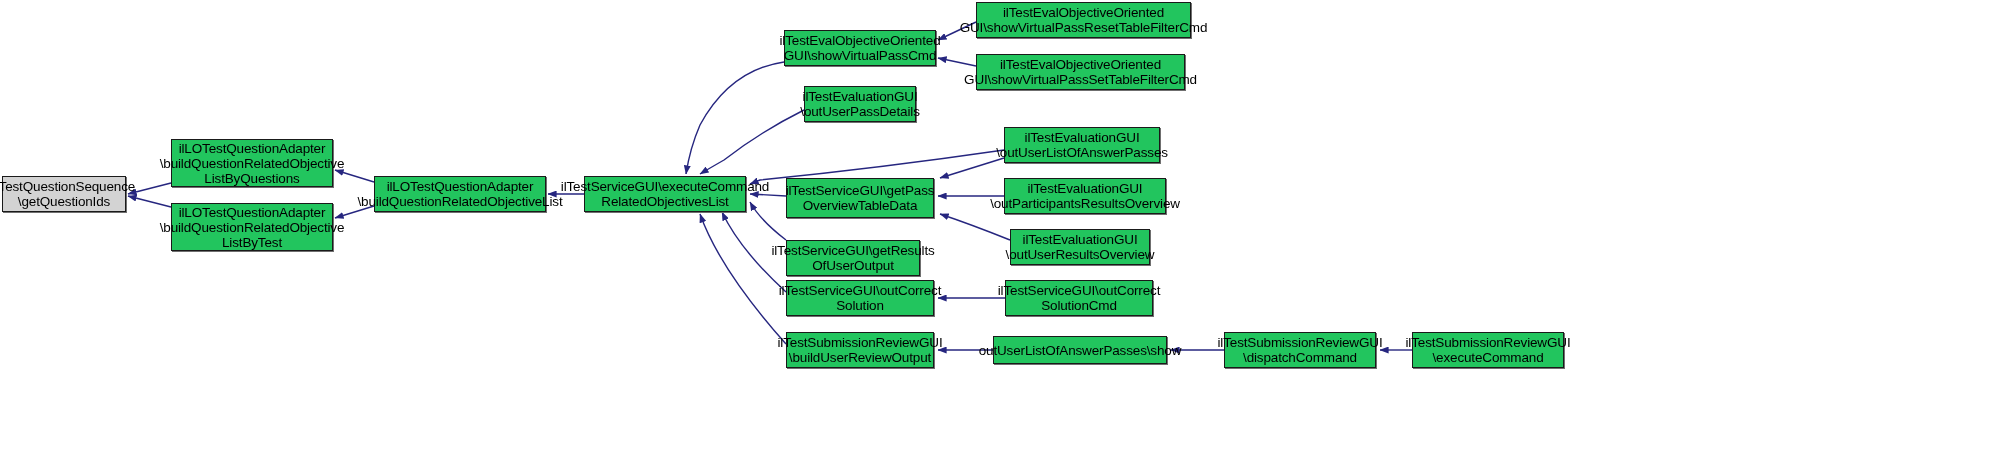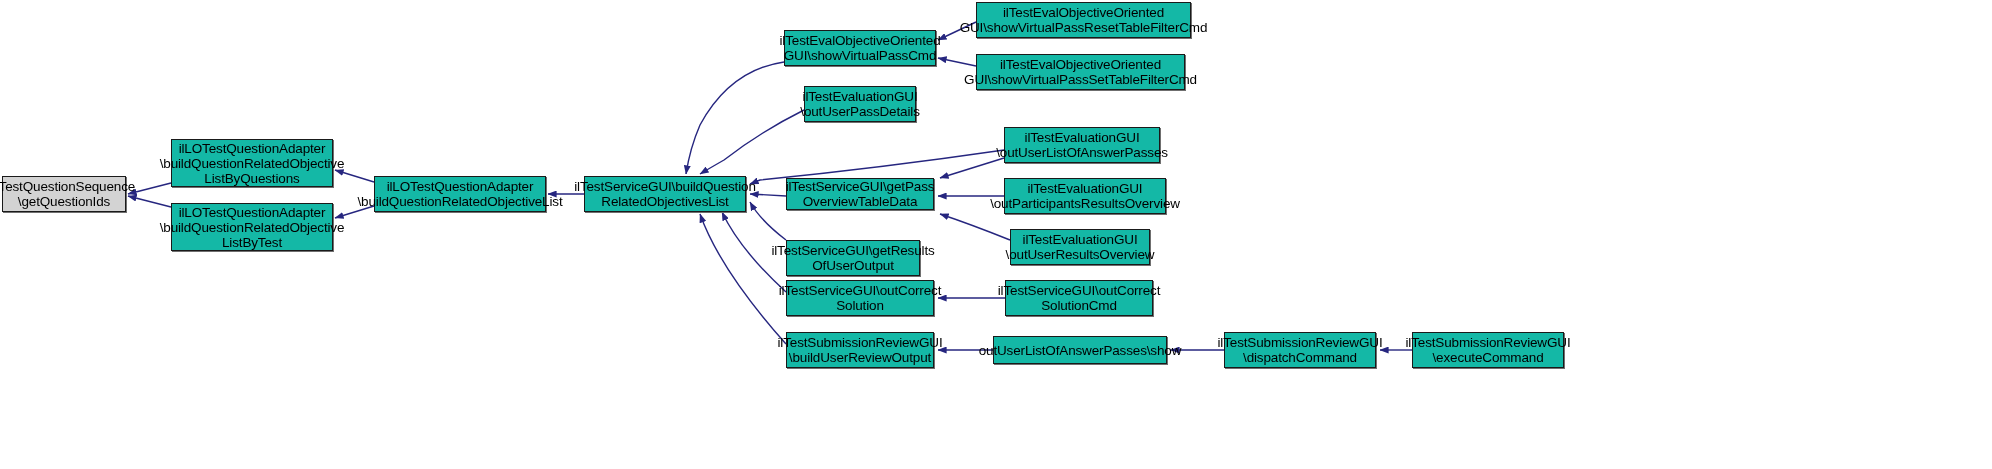--- a/index.html
+++ b/index.html
@@ -20,21 +20,21 @@
     left: 0;
     top: 0;
     width: 1992px;
     height: 469px;
     pointer-events: none;
   }
   .node {
     position: absolute;
     box-sizing: border-box;
     border: 1px solid #1a1a1a;
-    background: #14b8a6;
+    background: #22c55e;
     color: #000000;
     display: flex;
     align-items: center;
     justify-content: center;
     text-align: center;
     font-size: 13.5px;
     line-height: 15px;
     letter-spacing: -0.15px;
     white-space: pre-line;
     padding: 1px 3px;
@@ -83,33 +83,33 @@
       <div class="node current" style="left: 2px; top: 176px; width: 124px; height: 36px;">ilTestQuestionSequence
 \getQuestionIds</div>
       <div class="node" style="left: 171px; top: 139px; width: 162px; height: 48px;">ilLOTestQuestionAdapter
 \buildQuestionRelatedObjective
 ListByQuestions</div>
       <div class="node" style="left: 171px; top: 203px; width: 162px; height: 48px;">ilLOTestQuestionAdapter
 \buildQuestionRelatedObjective
 ListByTest</div>
       <div class="node" style="left: 374px; top: 176px; width: 172px; height: 36px;">ilLOTestQuestionAdapter
 \buildQuestionRelatedObjectiveList</div>
-      <div class="node" style="left: 584px; top: 176px; width: 162px; height: 36px;">ilTestServiceGUI\buildQuestion
+      <div class="node" style="left: 584px; top: 176px; width: 162px; height: 36px;">ilTestServiceGUI\executeCommand
 RelatedObjectivesList</div>
       <div class="node" style="left: 784px; top: 30px; width: 152px; height: 36px;">ilTestEvalObjectiveOriented
 GUI\showVirtualPassCmd</div>
       <div class="node" style="left: 976px; top: 2px; width: 215px; height: 36px;">ilTestEvalObjectiveOriented
 GUI\showVirtualPassResetTableFilterCmd</div>
       <div class="node" style="left: 976px; top: 54px; width: 209px; height: 36px;">ilTestEvalObjectiveOriented
 GUI\showVirtualPassSetTableFilterCmd</div>
       <div class="node" style="left: 804px; top: 86px; width: 112px; height: 36px;">ilTestEvaluationGUI
 \outUserPassDetails</div>
       <div class="node" style="left: 1004px; top: 127px; width: 156px; height: 36px;">ilTestEvaluationGUI
 \outUserListOfAnswerPasses</div>
-      <div class="node" style="left: 786px; top: 178px; width: 148px; height: 32px;">ilTestServiceGUI\getPass
+      <div class="node" style="left: 786px; top: 178px; width: 148px; height: 40px;">ilTestServiceGUI\getPass
 OverviewTableData</div>
       <div class="node" style="left: 1004px; top: 178px; width: 162px; height: 36px;">ilTestEvaluationGUI
 \outParticipantsResultsOverview</div>
       <div class="node" style="left: 786px; top: 240px; width: 134px; height: 36px;">ilTestServiceGUI\getResults
 OfUserOutput</div>
       <div class="node" style="left: 1010px; top: 229px; width: 140px; height: 36px;">ilTestEvaluationGUI
 \outUserResultsOverview</div>
       <div class="node" style="left: 786px; top: 280px; width: 148px; height: 36px;">ilTestServiceGUI\outCorrect
 Solution</div>
       <div class="node" style="left: 1005px; top: 280px; width: 148px; height: 36px;">ilTestServiceGUI\outCorrect

